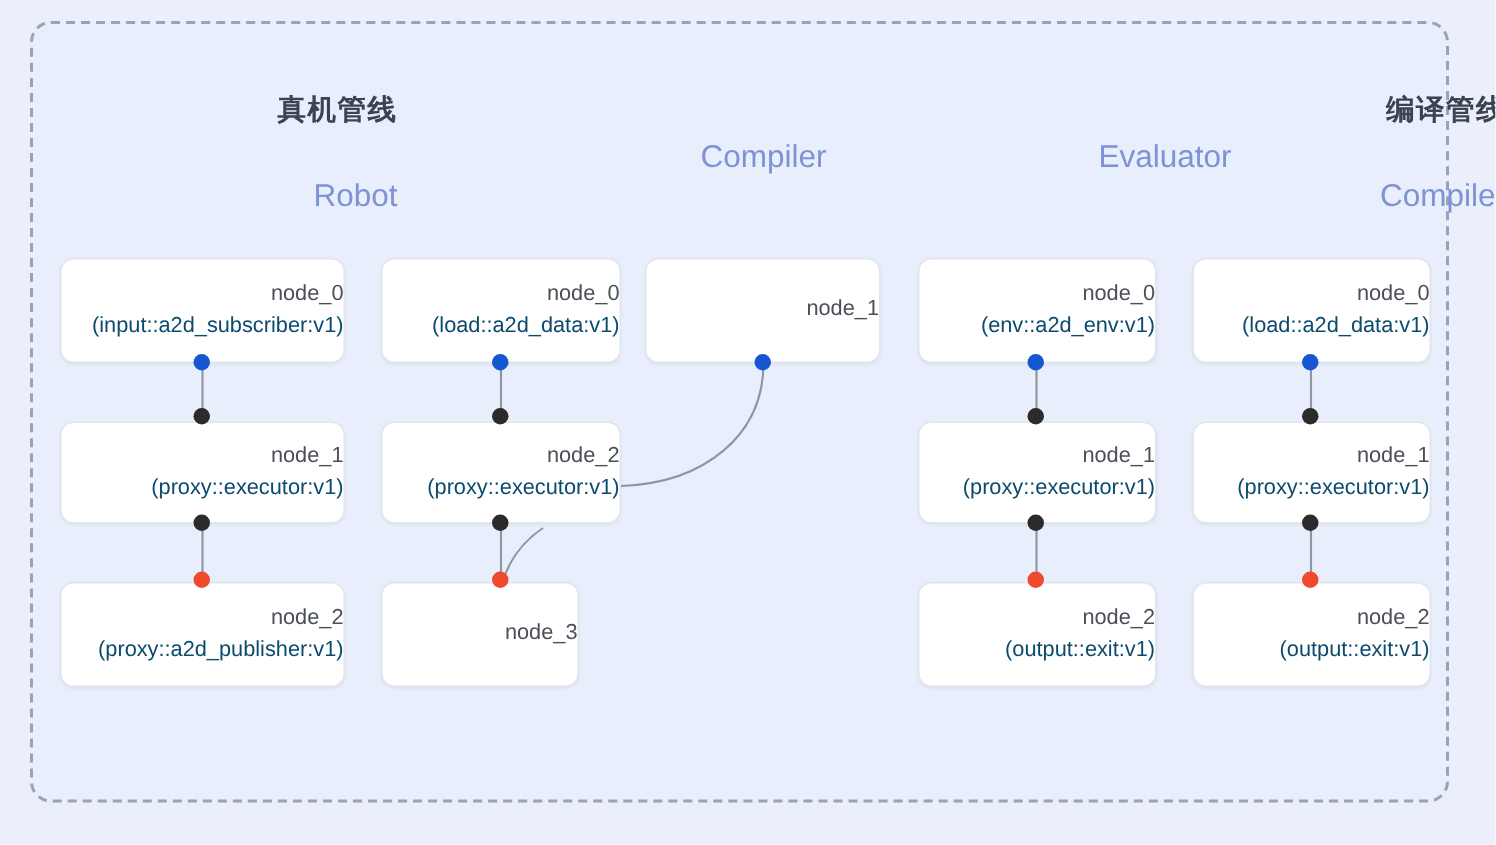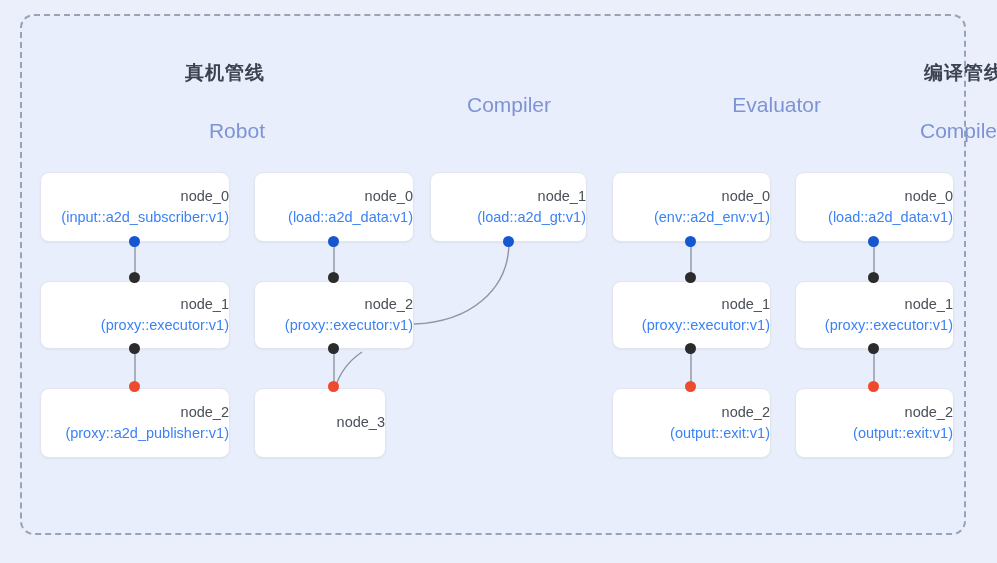--- a/index.html
+++ b/index.html
@@ -71,21 +71,21 @@
     justify-content: center;
     text-align: center;
   }
   .node-name {
     font-size: 14.5px;
     color: #4a4f58;
     line-height: 1.45;
   }
   .node-type {
     font-size: 14.5px;
-    color: #3b82f6;
+    color: #0c4a6e;
     line-height: 1.45;
   }
   
   .port {
     position: absolute;
     border-radius: 50%;
     width: 11px;
     height: 11px;
   }
   .port-in-blue  { background: #1557d0; }
@@ -154,21 +154,20 @@
   <div class="port port-out-red" style="left:129px; top:381px;"></div>
 
   <div class="node" style="left:254px; top:172px; width:160px; height:70px;">
     <div class="node-name">node_0</div>
     <div class="node-type">(load::a2d_data:v1)</div>
   </div>
   <div class="port port-in-blue" style="left:328px; top:236px;"></div>
 
   <div class="node" style="left:430px; top:172px; width:157px; height:70px;">
     <div class="node-name">node_1</div>
-    <div class="node-type">(load::a2d_gt:v1)</div>
   </div>
   <div class="port port-in-blue" style="left:503px; top:236px;"></div>
 
   <div class="node" style="left:254px; top:281px; width:160px; height:68px;">
     <div class="node-name">node_2</div>
     <div class="node-type">(proxy::executor:v1)</div>
   </div>
   <div class="port port-in-black" style="left:328px; top:272px;"></div>
   <div class="port port-out-black" style="left:328px; top:343px;"></div>
 

